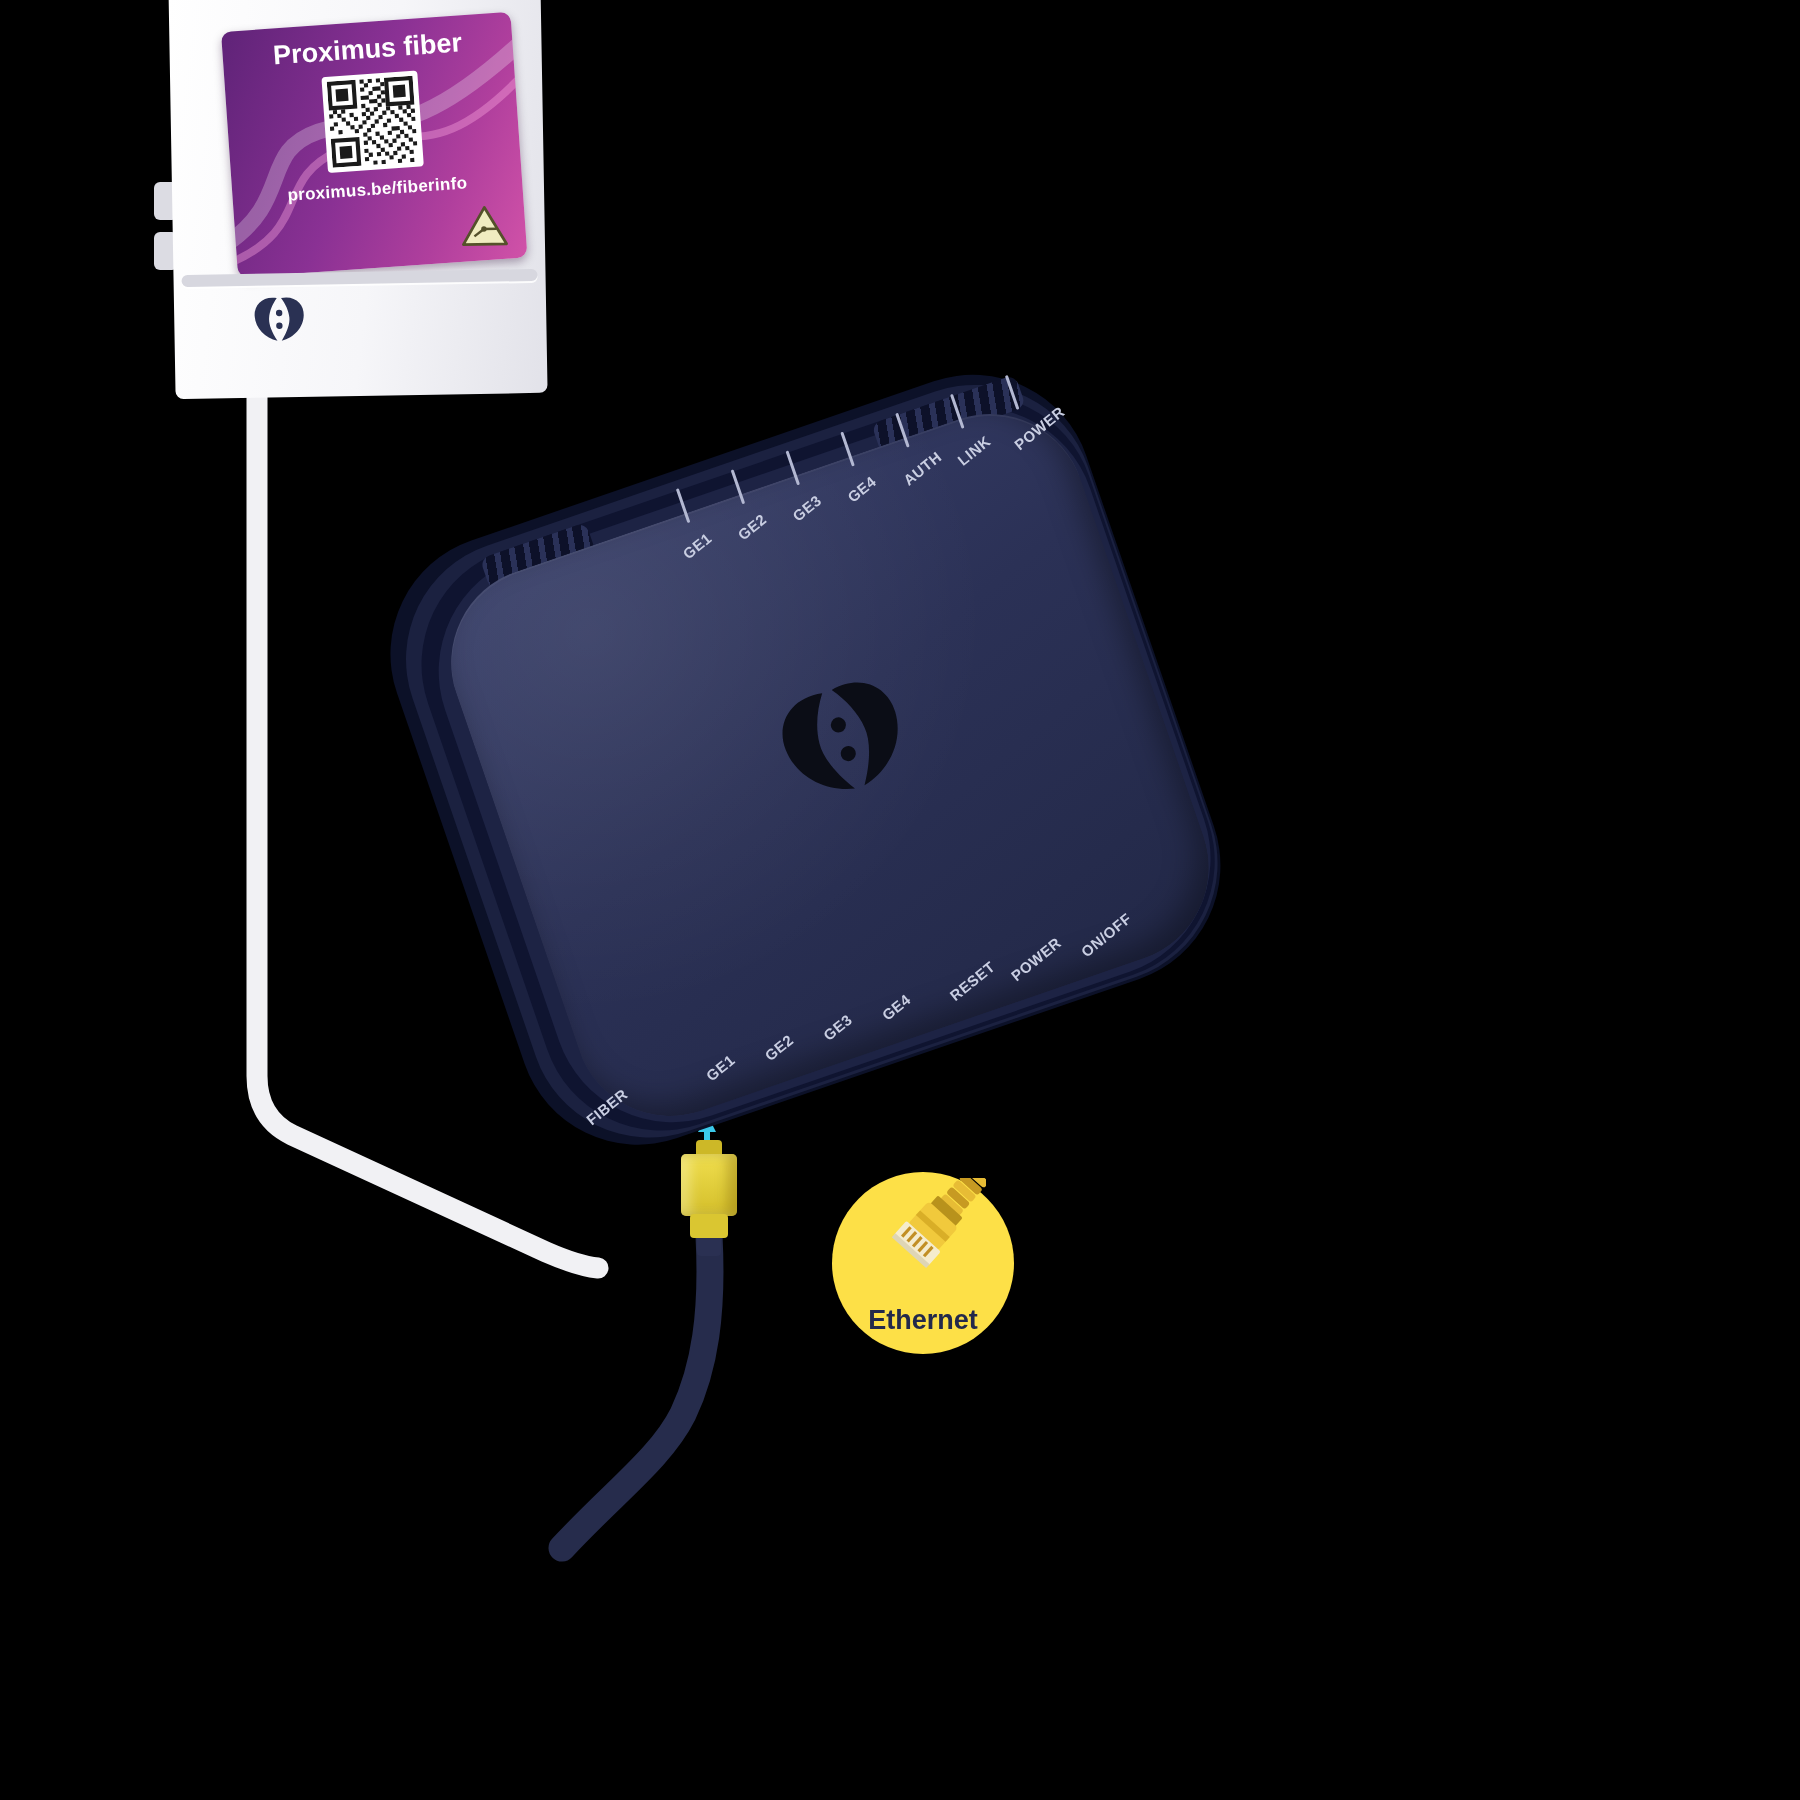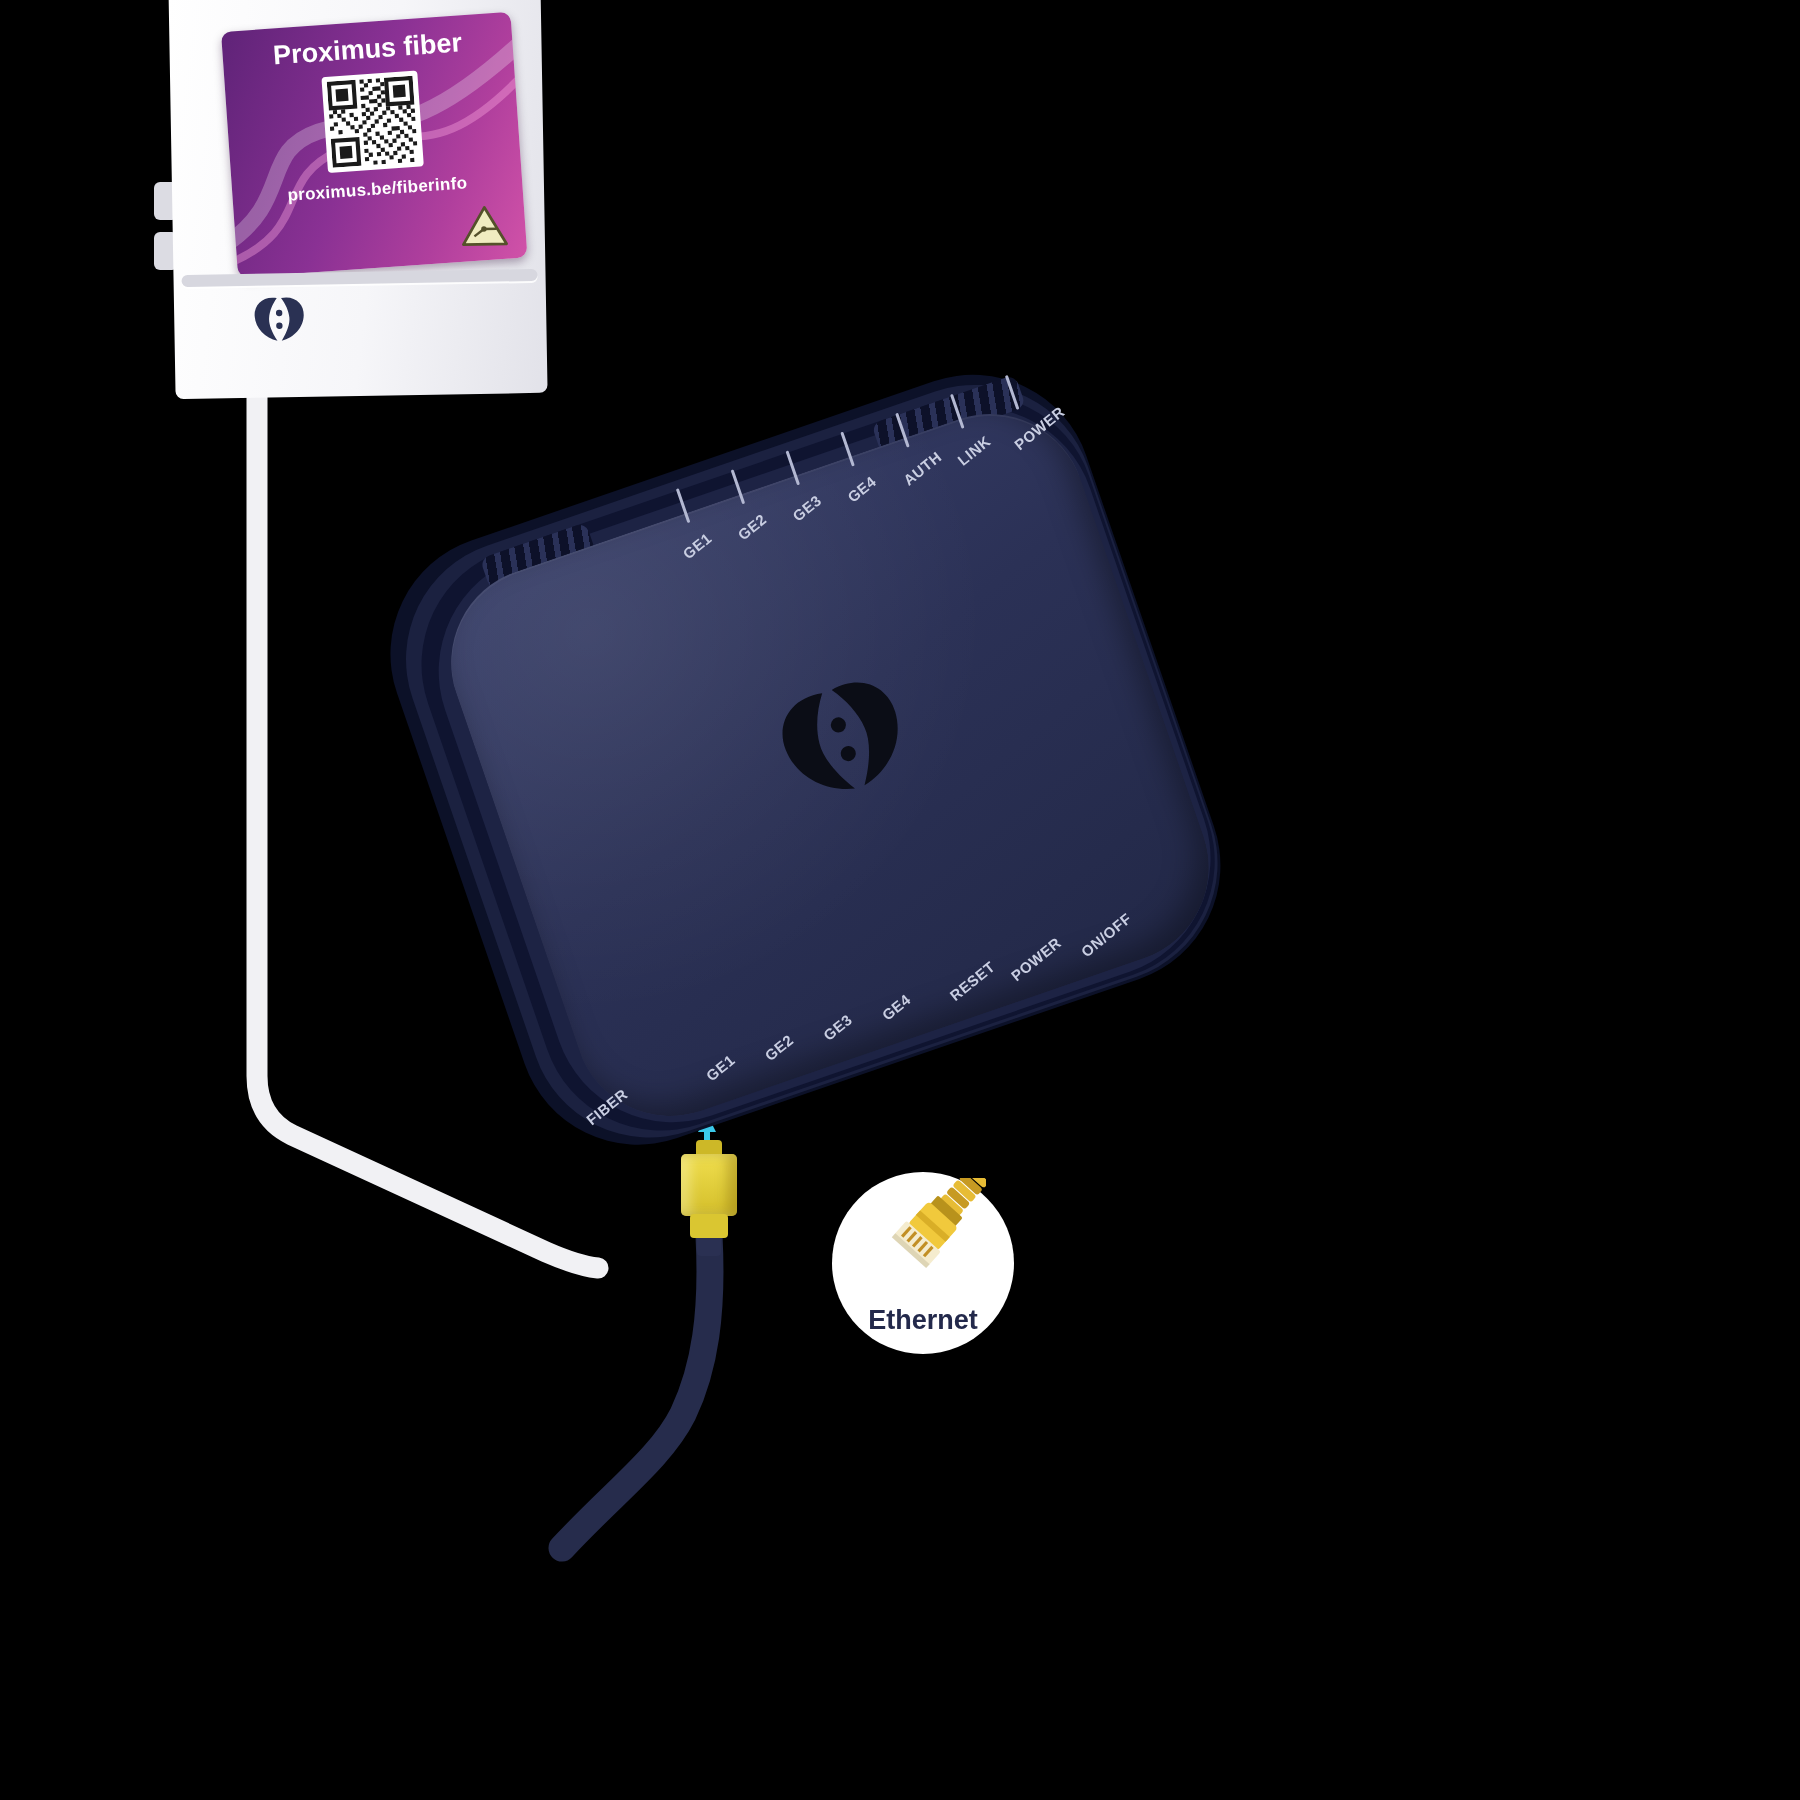--- a/index.html
+++ b/index.html
@@ -63,21 +63,21 @@
   .plug-body  { position:absolute; left:681px; top:1154px; width:56px; height:62px;
                 background:linear-gradient(180deg,#f0de4e,#d3be2a); border-radius:5px; z-index:3;
                 box-shadow:inset -10px 0 12px rgba(120,95,5,.35), inset 10px 0 12px rgba(255,255,210,.35); }
   .plug-lower { position:absolute; left:690px; top:1214px; width:38px; height:24px;
                 background:#dac631; border-radius:4px; z-index:3; }
   .plug-boot  { position:absolute; left:697px; top:1234px; width:24px; height:22px;
                 background:#2a3052; border-radius:4px; z-index:2; }
 
   
   .callout { position:absolute; left:832px; top:1172px; width:182px; height:182px;
-             background:#ffffff; border-radius:50%; z-index:3; }
+             background:#fde047; border-radius:50%; z-index:3; }
   .eth-icon { position:absolute; left:28px; top:6px; width:126px; height:118px; }
   .callout-label { position:absolute; left:0; right:0; bottom:18px; text-align:center;
                    color:#23294b; font-size:27px; font-weight:bold; }
 </style>
 </head>
 <body>
 
 <div class="stage">
 
   <svg class="cable-layer">

